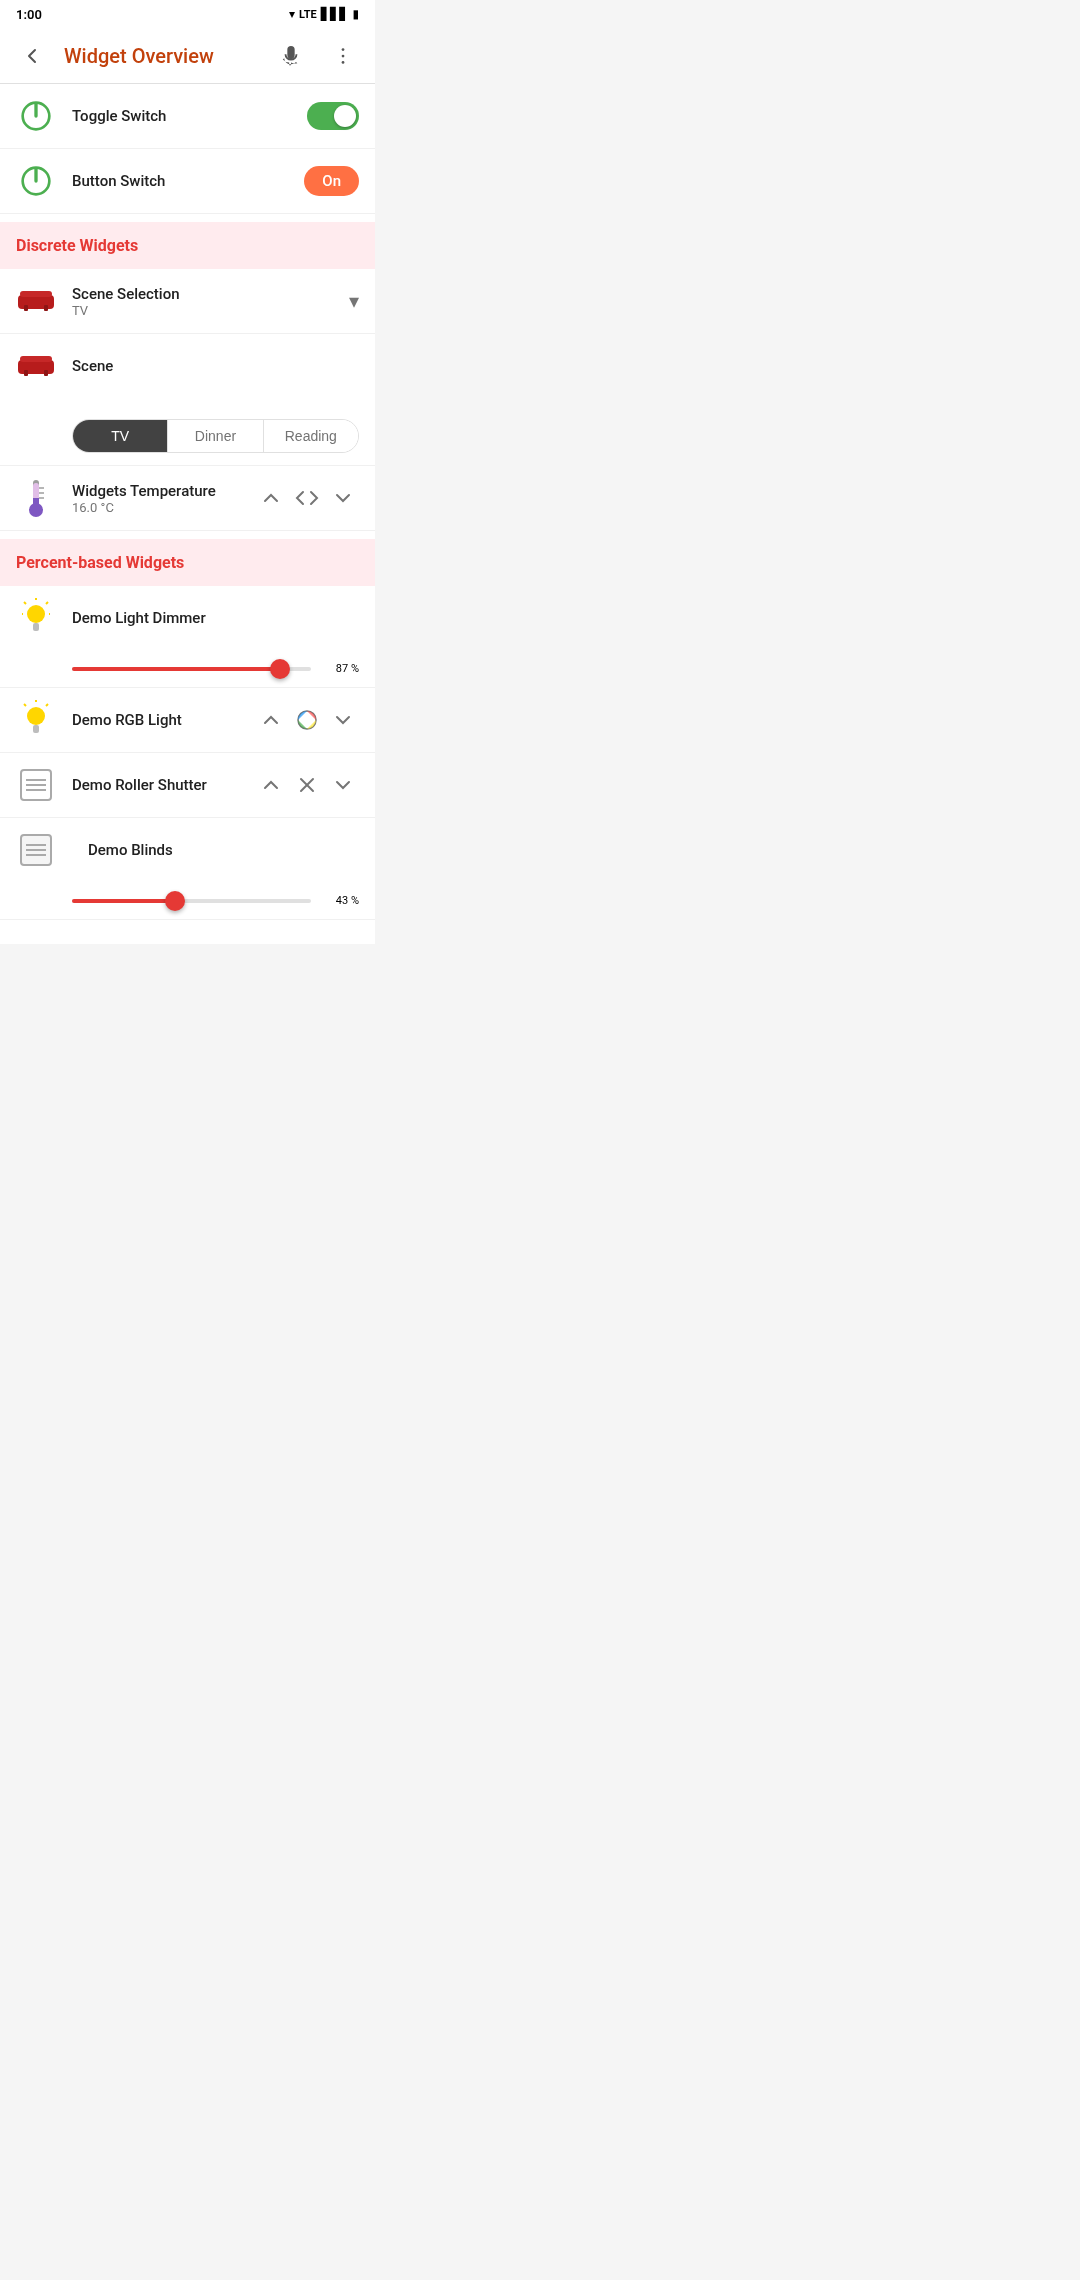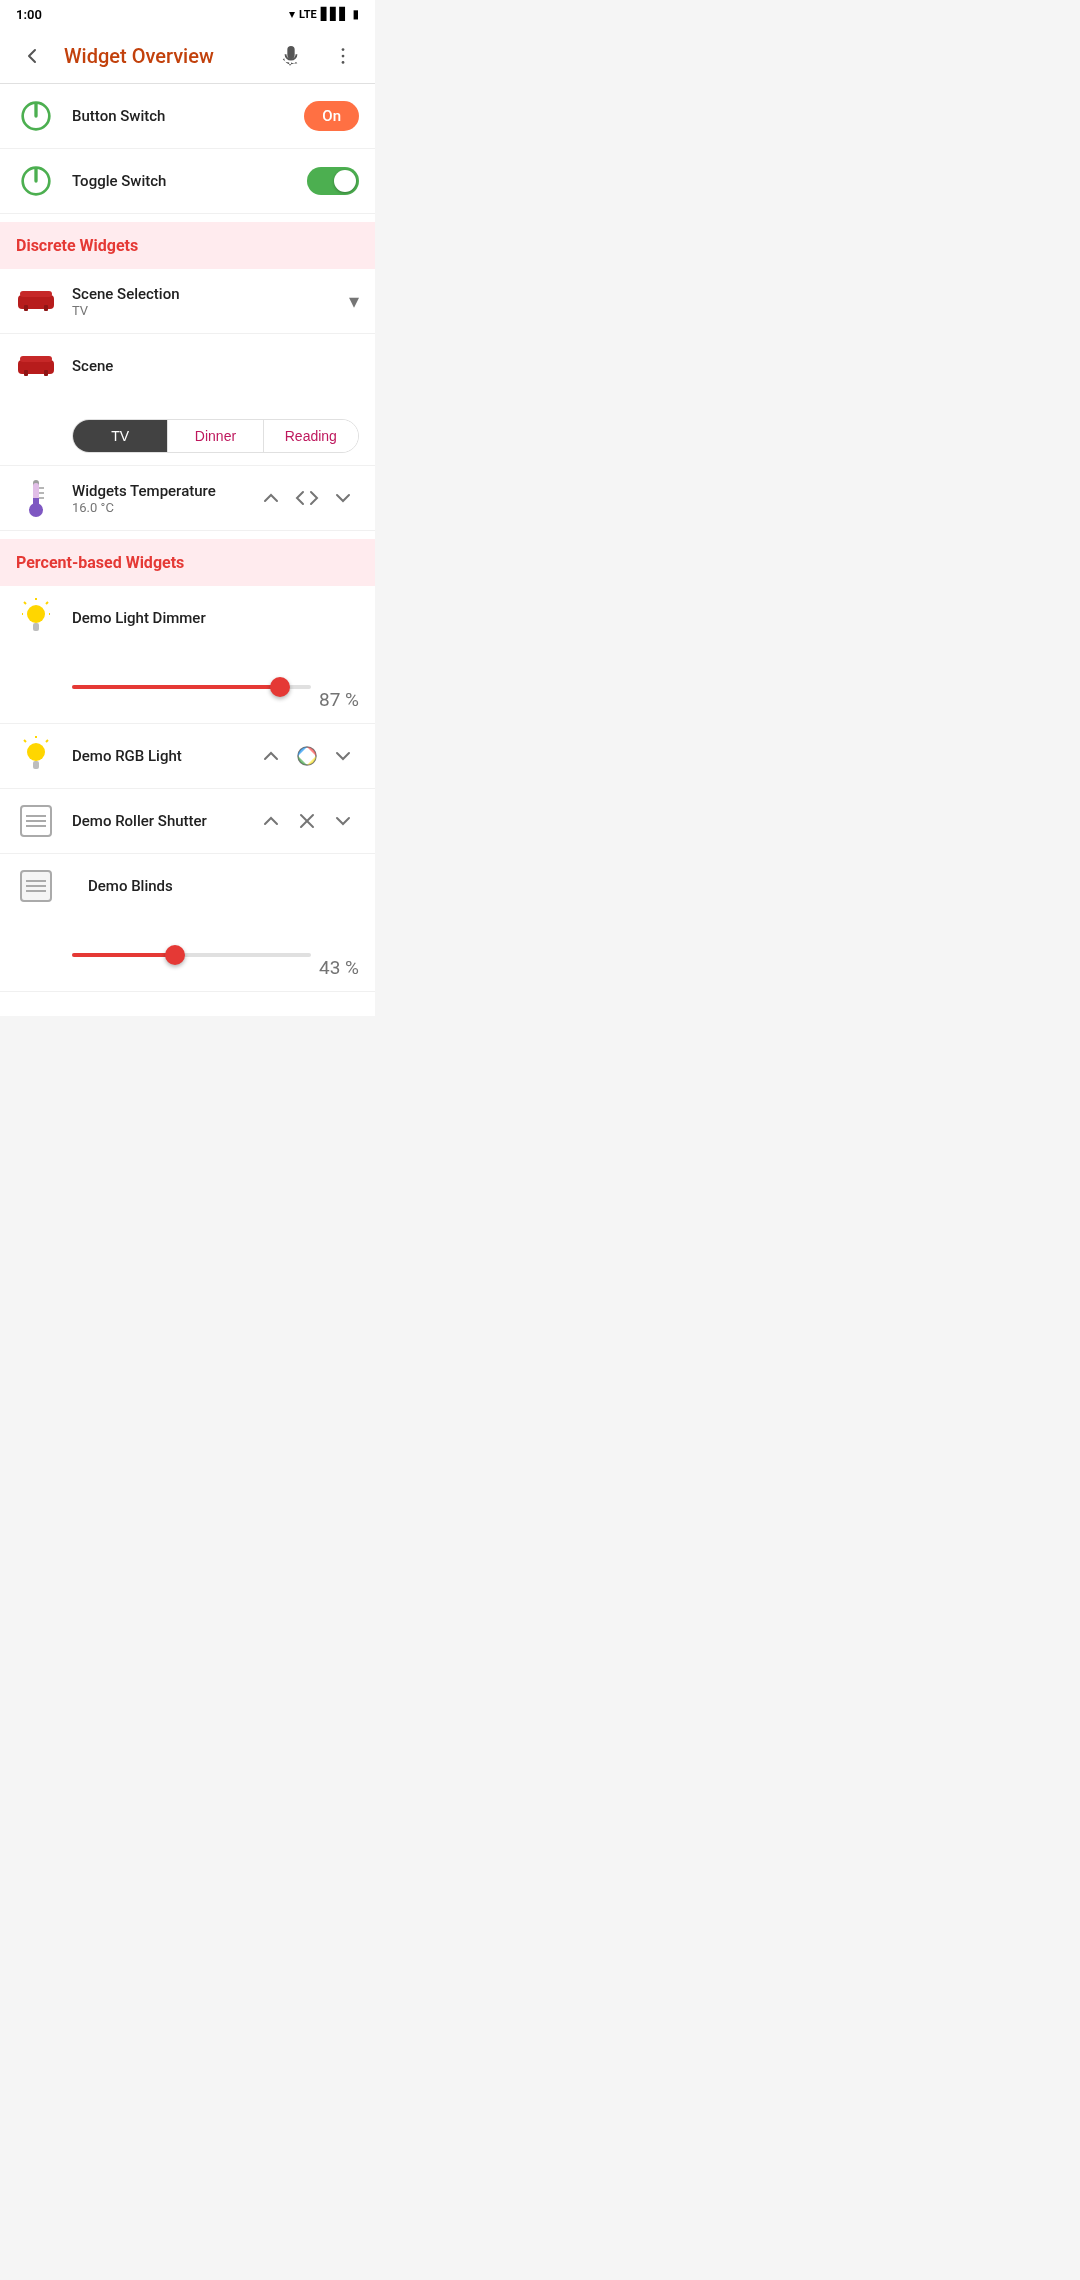--- a/index.html
+++ b/index.html
@@ -167,21 +167,21 @@
       gap: 0;
       border-radius: 24px;
       overflow: hidden;
       border: 1px solid #e0e0e0;
     }
     .scene-btn {
       padding: 8px 16px;
       font-size: 14px;
       font-weight: 500;
       background: #fff;
-      color: #be185d;
+      color: #737373;
       cursor: pointer;
       border: none;
       border-right: 1px solid #e0e0e0;
       flex: 1;
       text-align: center;
     }
     .scene-btn:last-child {
       border-right: none;
     }
     .scene-btn.active {
@@ -217,25 +217,24 @@
       width: 20px;
       height: 20px;
       background: #e53935;
       border-radius: 50%;
       position: absolute;
       top: 50%;
       transform: translate(-50%, -50%);
       box-shadow: 0 2px 4px rgba(0,0,0,0.3);
     }
     .slider-value {
-      font-size: 19px;
-      color: #737373;
+      font-size: 11px;
+      color: #000000;
       min-width: 40px;
       text-align: right;
-      margin-top: 26px;
     }
 
     
     .roller-icon {
       width: 32px;
       height: 32px;
       border: 2px solid #aaa;
       border-radius: 4px;
       display: flex;
       align-items: center;
@@ -297,39 +296,39 @@
 <div class="content">
 
   <div class="widget-row">
     <div class="widget-icon power-icon">
       <svg width="32" height="32" viewBox="0 0 24 24">
         <circle cx="12" cy="12" r="10" fill="none" stroke="#4caf50" stroke-width="2"></circle>
         <line x1="12" y1="3" x2="12" y2="12" stroke="#4caf50" stroke-width="2.5" stroke-linecap="round"></line>
       </svg>
     </div>
     <div class="widget-label">
-      <div class="title">Button Switch</div>
+      <div class="title">Toggle Switch</div>
     </div>
     <div class="widget-control">
-      <div class="btn-switch-on">On</div>
+      <div class="toggle-switch on"></div>
     </div>
   </div>
 
   <div class="widget-row">
     <div class="widget-icon power-icon">
       <svg width="32" height="32" viewBox="0 0 24 24">
         <circle cx="12" cy="12" r="10" fill="none" stroke="#4caf50" stroke-width="2"></circle>
         <line x1="12" y1="3" x2="12" y2="12" stroke="#4caf50" stroke-width="2.5" stroke-linecap="round"></line>
       </svg>
     </div>
     <div class="widget-label">
-      <div class="title">Toggle Switch</div>
+      <div class="title">Button Switch</div>
     </div>
     <div class="widget-control">
-      <div class="toggle-switch on"></div>
+      <div class="btn-switch-on">On</div>
     </div>
   </div>
 
   <div class="section-header">
     <div class="section-title">Discrete Widgets</div>
   </div>
 
   <div class="widget-row">
     <div class="widget-icon">
       <svg width="36" height="28" viewBox="0 0 36 28">

